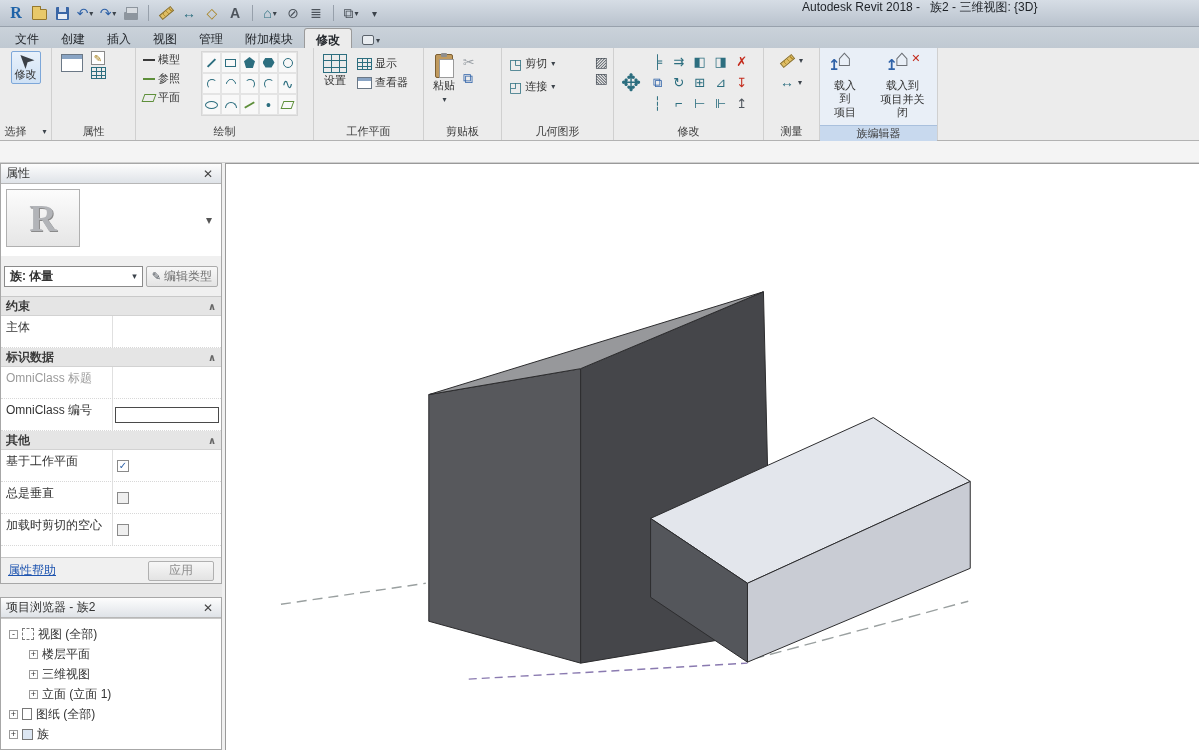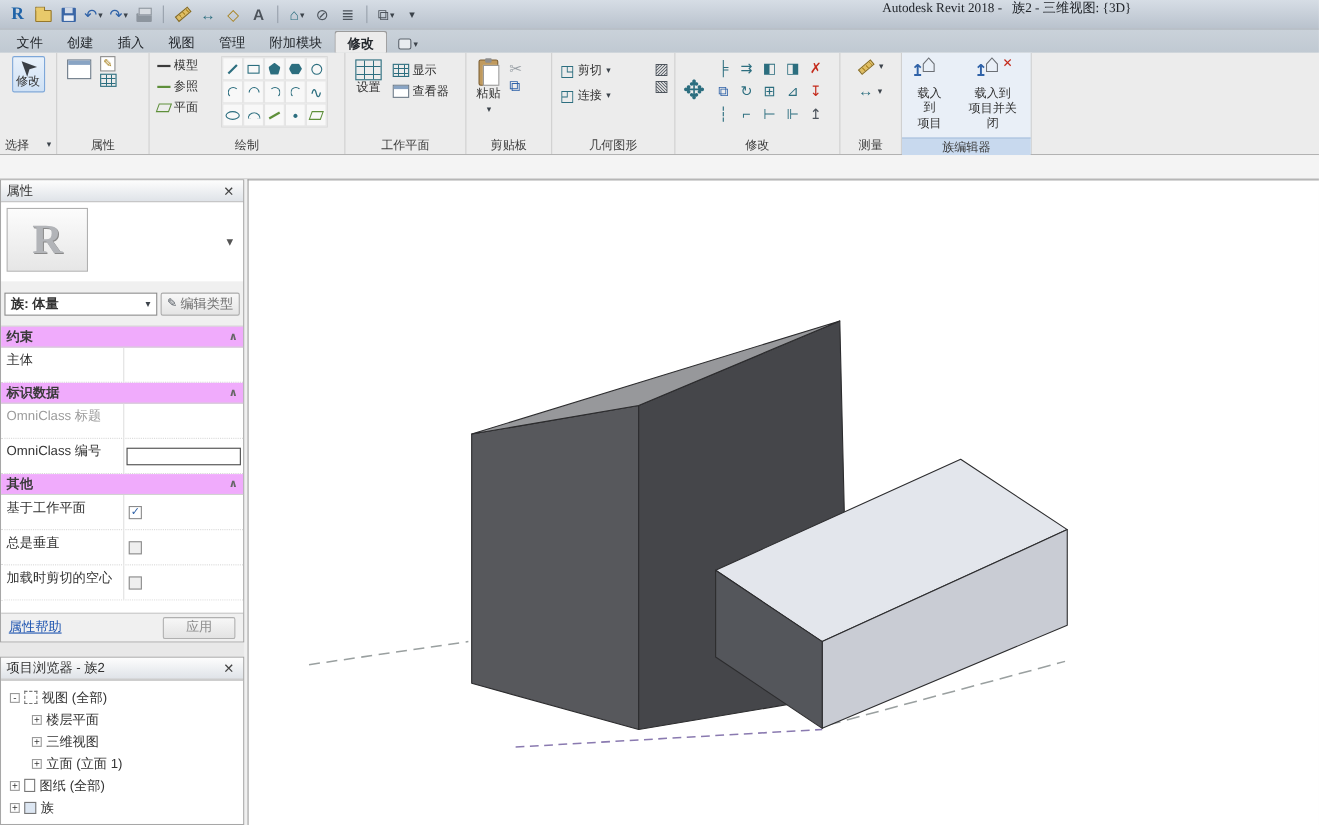--- a/index.html
+++ b/index.html
@@ -17,21 +17,21 @@
   .qbtn { display:inline-flex; align-items:center; justify-content:center;
     min-width:20px; height:20px; border-radius:2px; }
   .qsep { width:1px; height:16px; background:#97a0ab; margin:0 4px; }
   .glyph { font-size:14px; line-height:1; }
   .c-blue{color:#2f62a8}.c-teal{color:#2c6e7f}
   .c-red{color:#c42b1c}.c-gray{color:#4d545c}.c-gold{color:#a8821f}
   .dd { font-size:8px; color:#3c434b; margin-left:1px; }
   .rlogo { font-weight:bold; font-size:16px; color:#1f63a8;
     font-family:"Liberation Serif","DejaVu Serif",serif; }
   .wintitle { position:absolute; left:802px; top:0; height:14px;
-    display:flex; align-items:center; color:#1e2227; white-space:pre;font-family:Liberation Serif, serif; }
+    display:flex; align-items:center; color:#1e2227; white-space:pre; }
 
   
   .tabrow { position:absolute; left:0; top:27px; right:0; height:21px;
     background:linear-gradient(#cad2da,#c0c9d2); display:flex; align-items:flex-end; padding:0 4px; }
   .tab { padding:3px 11px 3px; color:#24282d; border-radius:3px 3px 0 0; height:20px; }
   .tab.active { background:#ececec; border:1px solid #9b9b9b; border-bottom:none; font-weight:bold; }
   .tab-extra { margin-left:6px; display:flex; align-items:center; gap:1px; padding:2px 4px 3px; }
   .tab-extra .box { width:12px; height:10px; border:1px solid #5a626b; background:#e8ecf0; border-radius:2px; }
 
   
@@ -135,21 +135,21 @@
   .pR { font-size:38px; font-weight:bold; color:#b2b4b8; text-shadow:1px 1px 0 #808archive0;
     text-shadow:1px 1px 0 #8a8a8a; font-family:"Liberation Serif","DejaVu Serif",serif; }
   .pdrop { margin-left:auto; width:14px; display:flex; align-items:center; justify-content:center; color:#555; }
   .selrow { height:26px; display:flex; align-items:center; padding:20px 3px; gap:3px; background:#f0f0f0; }
   .combo { flex:1; height:21px; border:1px solid #8a8a8a; background:#fff;
     display:flex; align-items:center; padding:0 5px; font-weight:bold; }
   .combo .dd { margin-left:auto; font-size:9px; }
   .etbtn { height:21px; border:1px solid #ababab; background:linear-gradient(#f8f8f8,#e4e4e4);
     display:flex; align-items:center; padding:0 5px; gap:3px; color:#6e6e6e; border-radius:2px; }
   .grid { flex:1; background:#fff; border-top:1px solid #c9c9c9; display:flex; flex-direction:column; }
-  .sech { height:19px; background:#f0abfc; border-bottom:1px solid #d2d2d2;
+  .sech { height:19px; background:#e5e5e5; border-bottom:1px solid #d2d2d2;
     display:flex; align-items:center; padding:0 5px; font-weight:bold; color:#3a3a3a; }
   .sech .ch { margin-left:auto; color:#666; font-size:10px; }
   .prow { height:32px; display:flex; border-bottom:1px dotted #d8d8d8; }
   .pname { width:112px; padding:3px 5px 0; border-right:1px solid #e0e0e0; white-space:nowrap; overflow:hidden; }
   .pval { flex:1; display:flex; align-items:center; padding:1px 2px; }
   .inbox { flex:1; height:16px; border:1px solid #4a4a4a; background:#fff; }
   .cb { width:12px; height:12px; border:1px solid #8a8a8a; background:#fff;
     display:flex; align-items:center; justify-content:center; font-size:10px; font-weight:bold; color:#2f62a8; margin-left:2px; }
   .cb.off { background:#efefef; }
   .disab { color:#9b9b9b; }

